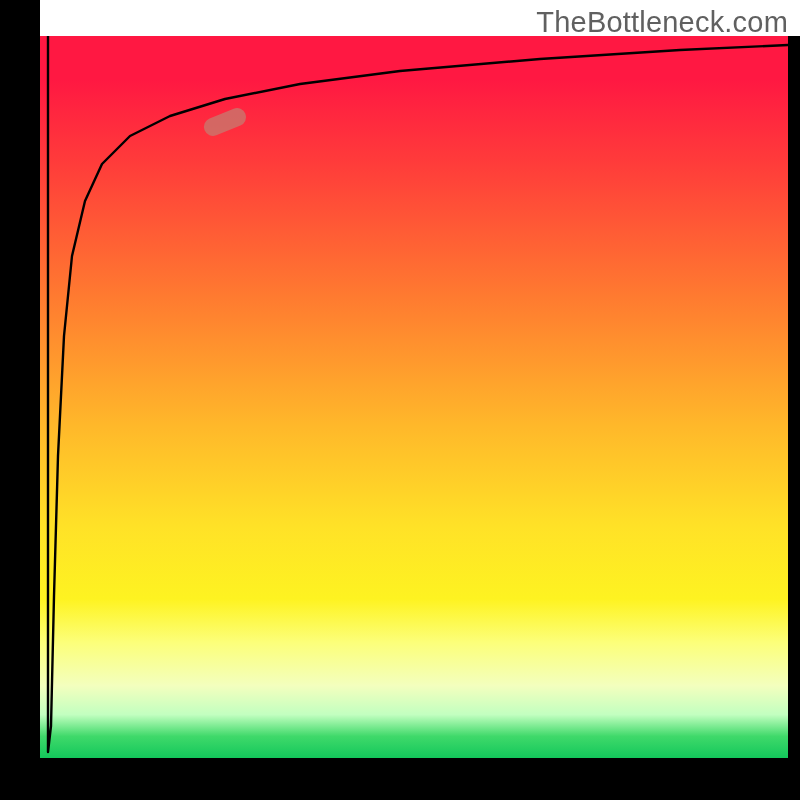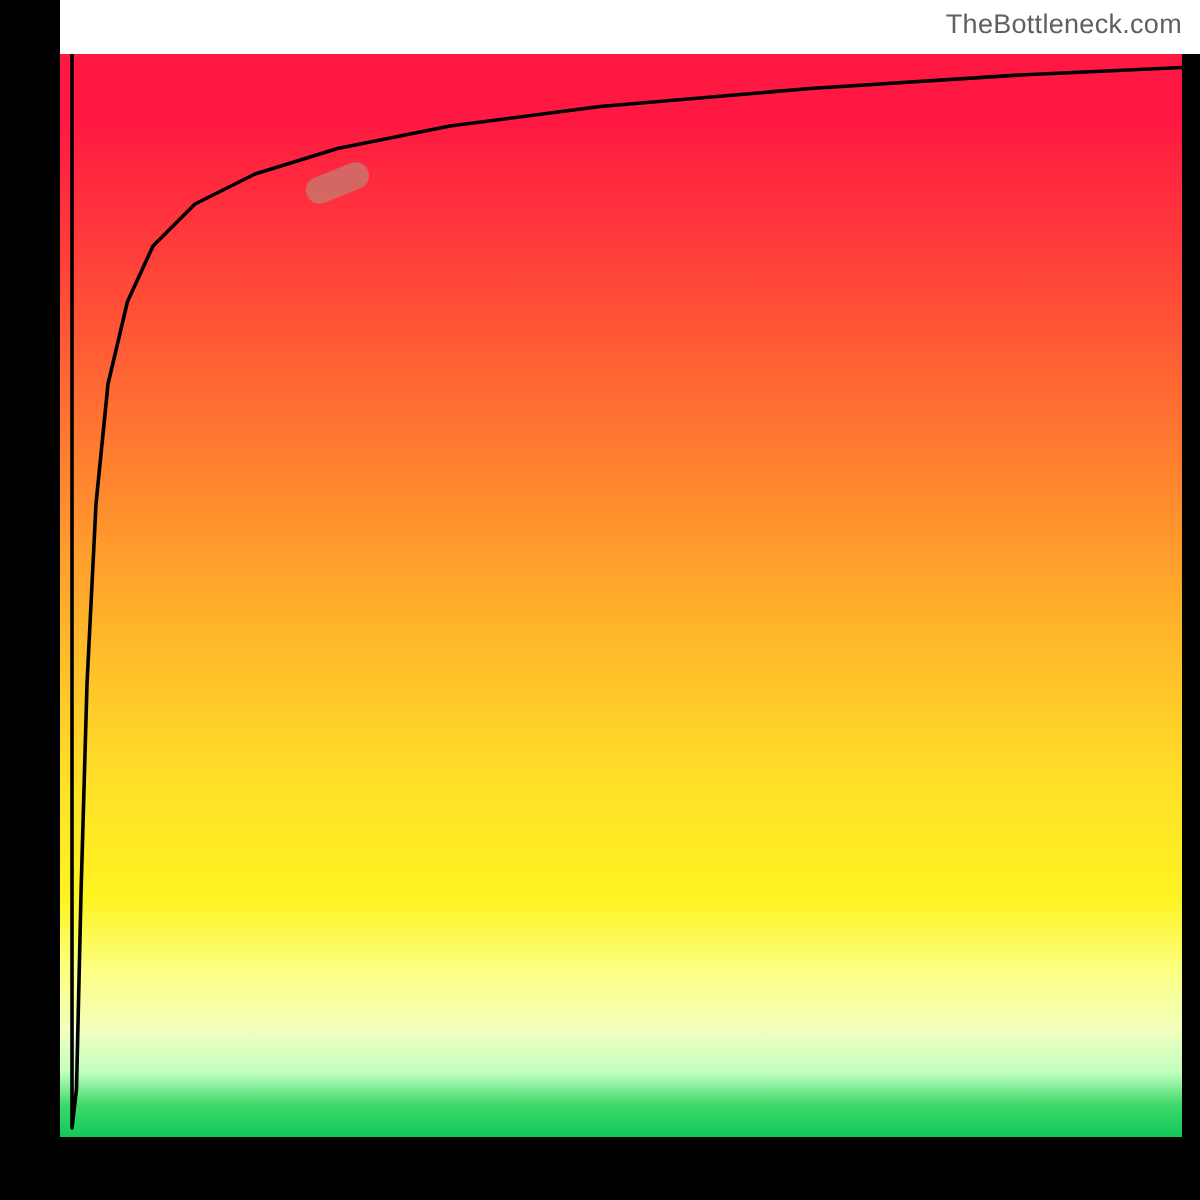--- a/index.html
+++ b/index.html
@@ -8,21 +8,21 @@
     height: 800px;
     background: #000;
     position: relative;
     font-family: Arial, Helvetica, sans-serif;
     overflow: hidden;
   }
   .watermark {
     position: absolute;
     top: 6px;
     right: 12px;
-    font-size: 18px;
+    font-size: 29px;
     color: #606060;
     letter-spacing: 0.2px;
     z-index: 5;
   }
   .plot-area {
     position: absolute;
     left: 40px;
     top: 36px;
     width: 748px;
     height: 722px;

